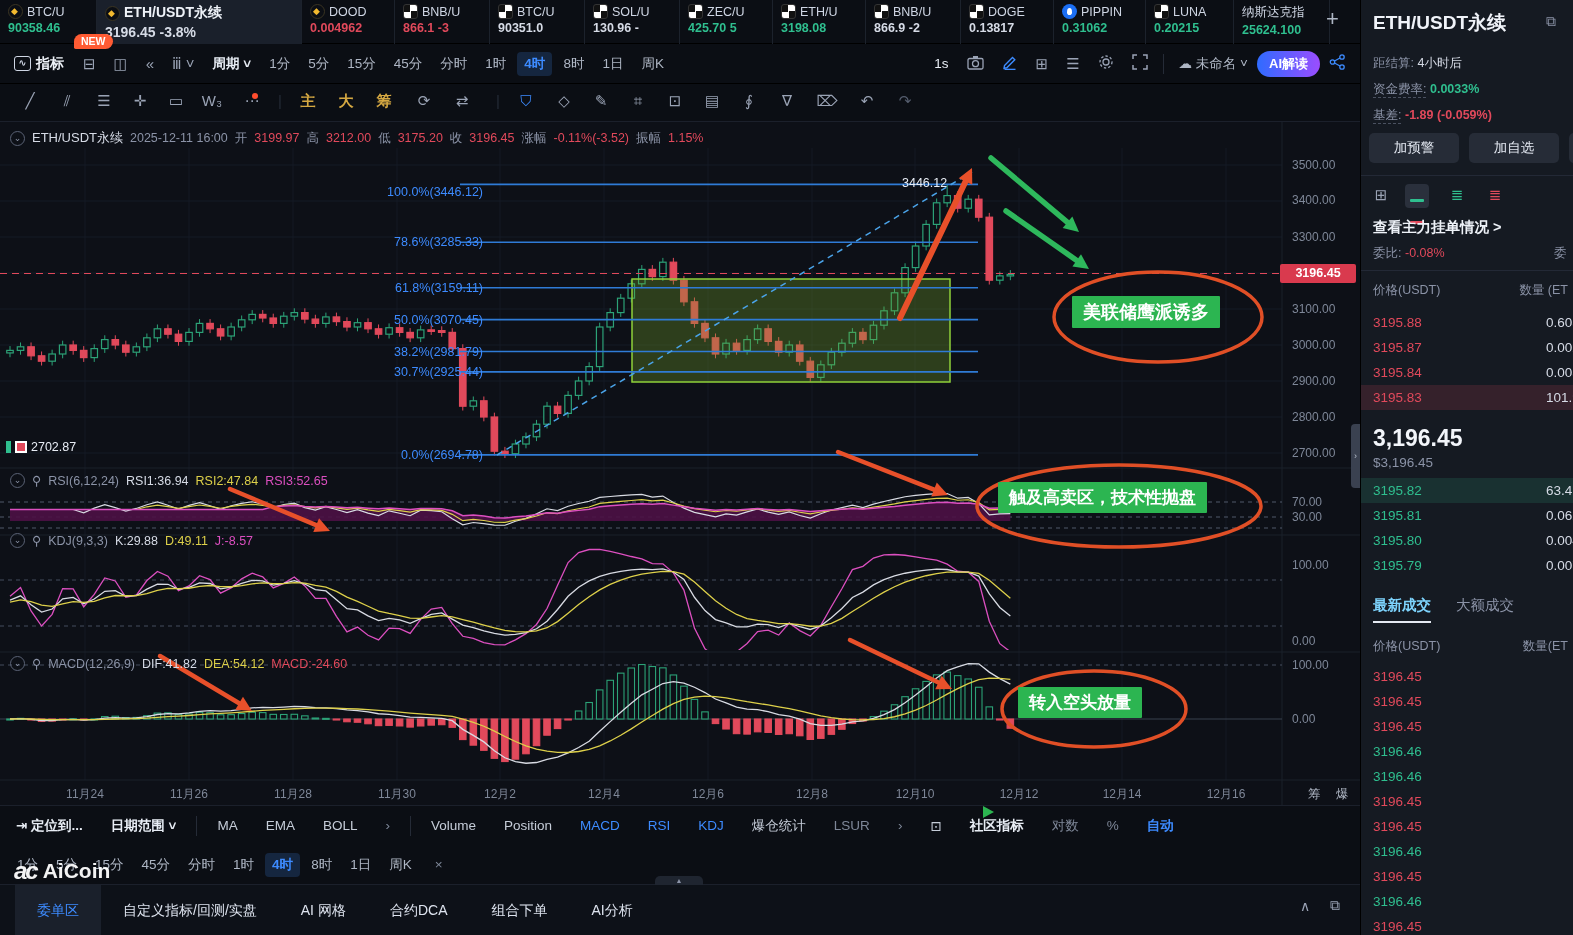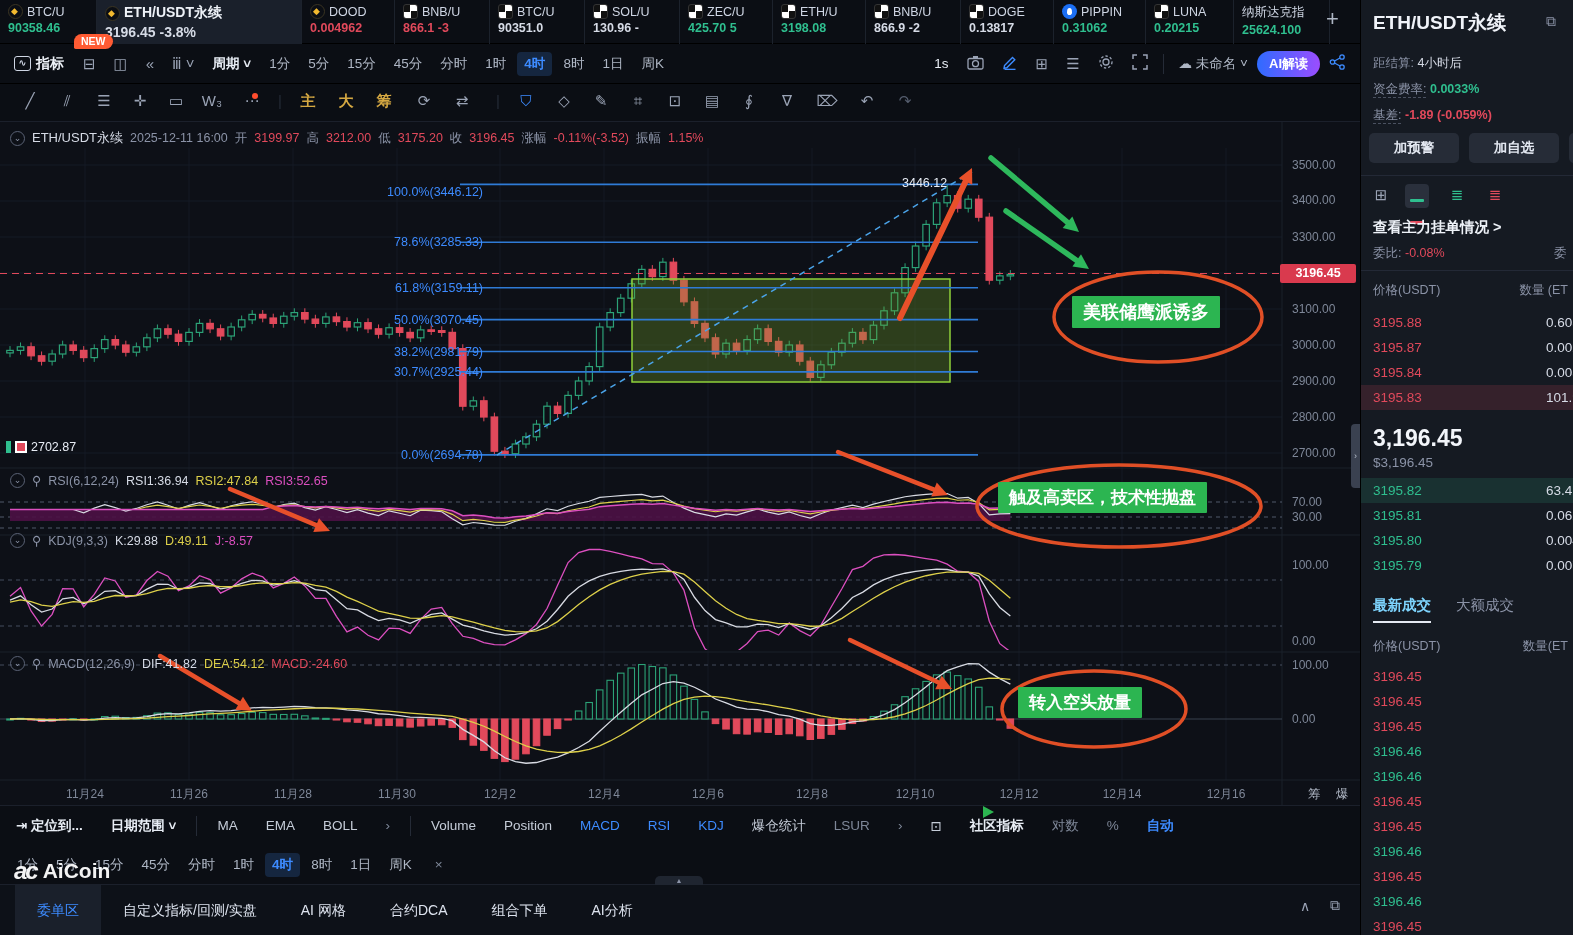--- a/index.html
+++ b/index.html
@@ -57,21 +57,21 @@
   #watermark .lg{font-size:24px;font-weight:bold;color:#fff;font-style:italic;letter-spacing:-2px;}
   #watermark .nm{font-size:21px;font-weight:bold;color:#fff;}
   #collapse-handle{position:absolute;left:1351px;top:424px;width:9px;height:64px;background:#3a4150;border-radius:4px 0 0 4px;color:#b9c1cf;font-size:9px;line-height:64px;text-align:center;cursor:pointer;z-index:7;}
   #play-tri{position:absolute;left:983px;top:806px;width:0;height:0;border-left:11px solid #2cb551;border-top:6px solid transparent;border-bottom:6px solid transparent;z-index:6;cursor:pointer;}
   
   #right-panel{position:absolute;left:1360px;top:0;width:213px;height:935px;background:#151a22;border-left:1px solid #000;overflow:hidden;}
   #rp-title{position:absolute;left:12px;top:10px;font-size:19px;font-weight:bold;color:#f0f3f9;}
   #rp-copy{position:absolute;left:185px;top:13px;color:#8b93a7;font-size:14px;cursor:pointer;}
   .rp-row{position:absolute;left:12px;font-size:12.5px;color:#8b93a7;white-space:nowrap;}
   .rp-lbl-d{border-bottom:1px dashed #4a5160;padding-bottom:1px;}
-  .rp-btn{position:absolute;top:133px;height:30px;background:#262c37;border-radius:5px;color:#e4e9f2;font-size:13.5px;font-weight:bold;text-align:center;line-height:30px;cursor:pointer;}
+  .rp-btn{position:absolute;top:133px;height:30px;background:#262c37;border-radius:5px;color:#e4e9f2;font-size:13.5px;font-weight:normal;text-align:center;line-height:30px;cursor:pointer;}
   .ob-ic{position:absolute;top:184px;width:24px;height:24px;border-radius:4px;cursor:pointer;text-align:center;line-height:22px;font-size:15px;color:#9aa3b5;}
   .ob-ic.sel{background:#2a303c;}
   .bar3{display:inline-block;width:14px;height:3px;margin:1.5px 0;border-radius:1px;}
   #rp-depth{position:absolute;left:12px;top:218px;font-size:14.5px;font-weight:bold;color:#eef2f8;cursor:pointer;}
   .rp-cols{position:absolute;left:12px;width:195px;display:flex;justify-content:space-between;font-size:12.5px;color:#8b93a7;white-space:nowrap;overflow:hidden;}
   .ob-row{position:absolute;left:0;width:213px;height:25px;line-height:25px;font-size:13.5px;cursor:pointer;overflow:hidden;white-space:nowrap;}
   .ob-row .p{position:absolute;left:12px;}
   .ob-row .q{position:absolute;left:185px;color:#d6dbe6;}
   .hl-ask{background:rgba(225,73,91,.16);}
   .hl-bid{background:rgba(47,191,143,.14);padding-left:36px;}

